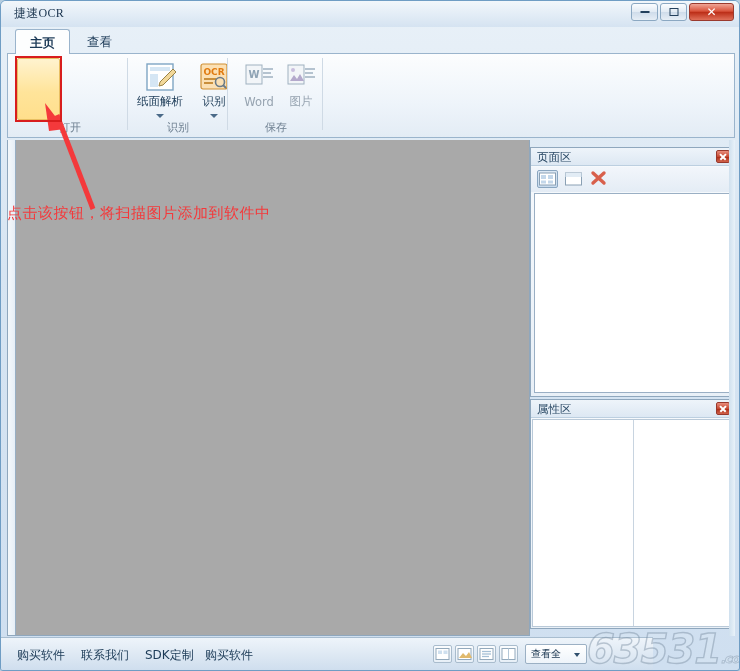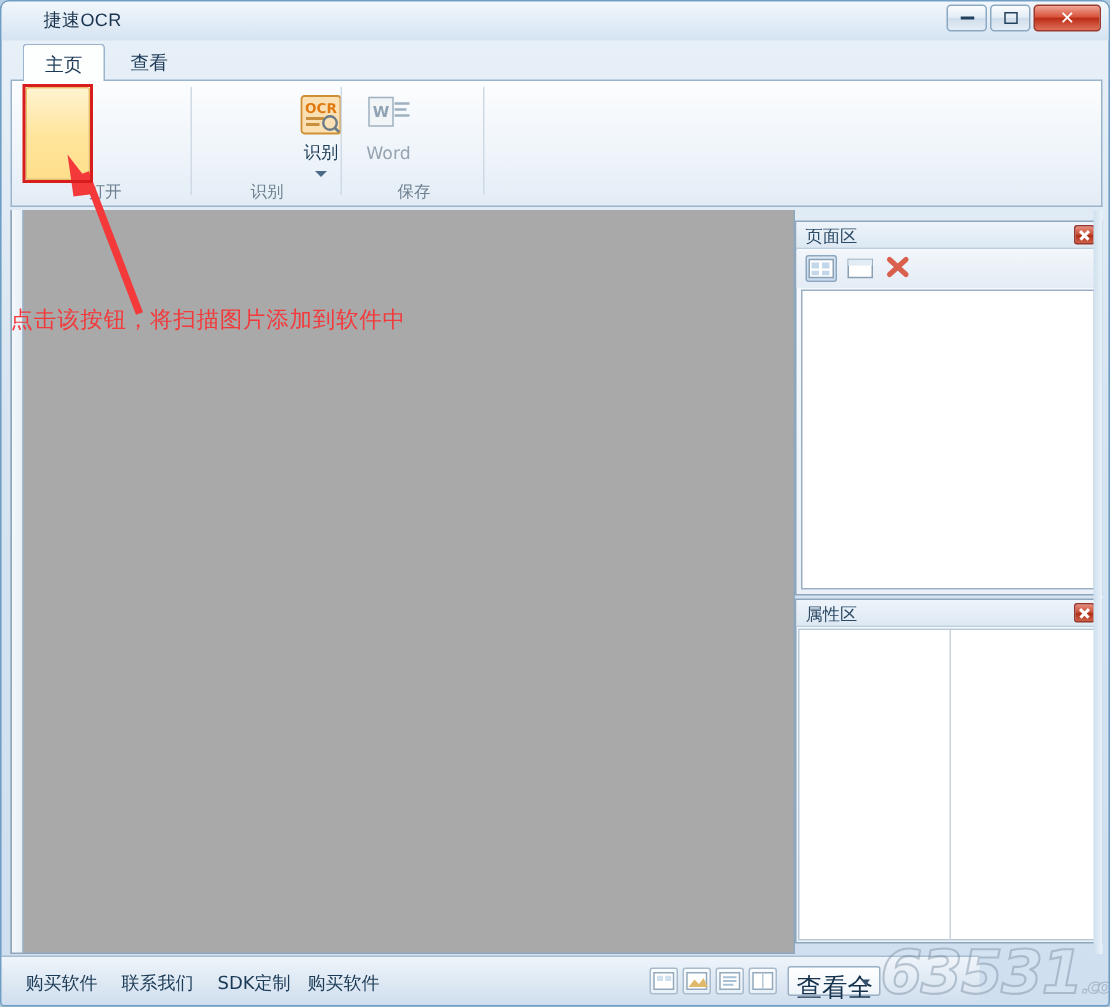--- a/index.html
+++ b/index.html
@@ -23,23 +23,22 @@
 
   
   #title-bar {
     position: absolute; left: 0; top: 0;
     width: 740px; height: 26px;
     background: linear-gradient(180deg,#f2f7fb 0%,#e2ecf6 55%,#d5e3f1 100%);
   }
   #title-text {
     position: absolute; left: 13px; top: 4px;
     font-size: 12px; color: #19334d;
-    font-family: Liberation Sans, sans-serif;
+    font-family: Liberation Serif, serif;
     letter-spacing: .3px;
-    margin-left: 15px;
   }
   .win-btn {
     position: absolute; top: 2px;
     width: 27px; height: 18px;
     border: 1px solid #8ba8c2;
     border-radius: 3px;
     background: linear-gradient(180deg,#fbfdff 0%, #e2ebf4 48%, #cfdcea 52%, #e6eef6 100%);
     cursor: pointer;
   }
   #btn-min { left: 630px; }
@@ -71,21 +70,21 @@
     font-size: 12.5px; color: #1c3a57;
     line-height: 24px;
     font-family: "DejaVu Sans", sans-serif;
     cursor: pointer;
   }
   .tab.active {
     background: #fdfefe;
     border: 1px solid #9ab4cc;
     border-bottom: 1px solid #fdfefe;
     border-radius: 3px 3px 0 0;
-    top: 0; height: 40px; line-height: 26px;
+    top: 0; height: 40px; line-height: 26px; font-weight: bold;
   }
   #tab-home { left: 8px; }
   #tab-view { left: 66px; }
 
   
   #ribbon {
     position: absolute; left: 6px; top: 53px;
     width: 728px; height: 84px;
     background: linear-gradient(180deg,#fcfdfe 0%, #eef4fa 60%, #e3ecf5 100%);
     border-left: 1px solid #9ab4cc;
@@ -291,21 +290,21 @@
   #zoom-select {
     position: absolute; left: 524px; top: 6px;
     width: 62px; height: 20px;
     border: 1px solid #9bb0c4;
     border-radius: 2px;
     background: linear-gradient(180deg,#ffffff 0%,#eef4fa 100%);
     cursor: pointer;
   }
   #zoom-label {
     position: absolute; left: 5px; top: 2px;
-    font-size: 17px; color: #17334e;
+    font-size: 10px; color: #17334e;
     font-family: "DejaVu Sans", sans-serif;
   }
   #zoom-caret {
     position: absolute; right: 6px; top: 8px;
     width: 0; height: 0;
     border-left: 3.5px solid transparent;
     border-right: 3.5px solid transparent;
     border-top: 4px solid #30506e;
   }
   #watermark {
@@ -364,20 +363,32 @@
             <path d="M22 7 v8 h-6 l9 9 9-9 h-6 V7 Z" fill="#3faa2e" stroke="#2b7a1f" stroke-width="1" transform="translate(-6,1) scale(0.85)"></path>
           </svg>
         </div>
         <div class="lbl">读取</div>
       </div>
       <div class="glabel">打开</div>
       <div class="sep"></div>
     </div>
 
     <div class="rgroup" style="left:120px;width:100px;">
+      <div class="rbtn wide" style="left:1px;">
+        <div class="ico">
+          <svg width="34" height="32" viewBox="0 0 34 32">
+            <rect x="4" y="3" width="26" height="26" fill="#fff" stroke="#7fa5c4" stroke-width="1.4"></rect>
+            <rect x="7" y="6" width="20" height="4" fill="#d5e6f4"></rect>
+            <rect x="7" y="13" width="8" height="13" fill="#d5e6f4"></rect>
+            <path d="M30 8 L33 11 L20 24 L16 25 L17 21 Z" fill="#f2d89a" stroke="#9a8347" stroke-width="1"></path>
+          </svg>
+        </div>
+        <div class="lbl">纸面解析</div>
+        <div class="caret"></div>
+      </div>
       <div class="rbtn" style="left:60px;">
         <div class="ico">
           <svg width="34" height="32" viewBox="0 0 34 32">
             <rect x="4" y="3" width="26" height="25" rx="2" fill="#fbe0b4" stroke="#cf8f34" stroke-width="1.2"></rect>
             <text x="17" y="14" font-family="DejaVu Sans" font-size="9" font-weight="bold" fill="#e07a10" text-anchor="middle">OCR</text>
             <rect x="7" y="17" width="12" height="2" fill="#c98f3c"></rect>
             <rect x="7" y="21" width="9" height="2" fill="#c98f3c"></rect>
             <circle cx="23" cy="21" r="4.5" fill="none" stroke="#6b7b88" stroke-width="1.6"></circle>
             <line x1="26" y1="24" x2="29" y2="27" stroke="#6b7b88" stroke-width="1.8"></line>
           </svg>
@@ -395,20 +406,33 @@
           <svg width="34" height="32" viewBox="0 0 34 32">
             <rect x="4" y="4" width="16" height="19" fill="#f2f5f8" stroke="#9fb1c0" stroke-width="1"></rect>
             <text x="12" y="17" font-family="DejaVu Sans" font-size="10" font-weight="bold" fill="#8fa3b4" text-anchor="middle">W</text>
             <line x1="21" y1="8" x2="31" y2="8" stroke="#9fb1c0" stroke-width="1.6"></line>
             <line x1="21" y1="12" x2="29" y2="12" stroke="#9fb1c0" stroke-width="1.6"></line>
             <line x1="21" y1="16" x2="31" y2="16" stroke="#9fb1c0" stroke-width="1.6"></line>
           </svg>
         </div>
         <div class="lbl" style="color:#96a3b0">Word</div>
       </div>
+      <div class="rbtn" style="left:46px;">
+        <div class="ico">
+          <svg width="34" height="32" viewBox="0 0 34 32">
+            <rect x="4" y="4" width="16" height="19" fill="#f2f5f8" stroke="#9fb1c0" stroke-width="1"></rect>
+            <path d="M6 20 l4-6 3 4 3-5 4 7 Z" fill="#b4a9cc"></path>
+            <circle cx="9" cy="9" r="2" fill="#c9bede"></circle>
+            <line x1="21" y1="8" x2="31" y2="8" stroke="#9fb1c0" stroke-width="1.6"></line>
+            <line x1="21" y1="12" x2="29" y2="12" stroke="#9fb1c0" stroke-width="1.6"></line>
+            <line x1="21" y1="16" x2="31" y2="16" stroke="#9fb1c0" stroke-width="1.6"></line>
+          </svg>
+        </div>
+        <div class="lbl" style="color:#96a3b0">图片</div>
+      </div>
       <div class="glabel">保存</div>
       <div class="sep"></div>
     </div>
 
   </div>
 
   <div id="read-btn-bg"></div>
   <div id="read-highlight"></div>
 
   <div id="canvas-area">

